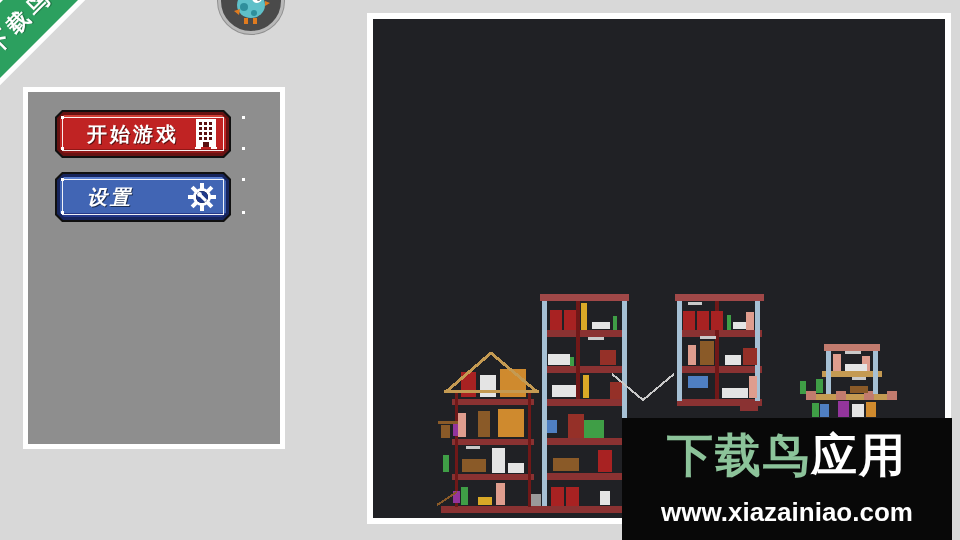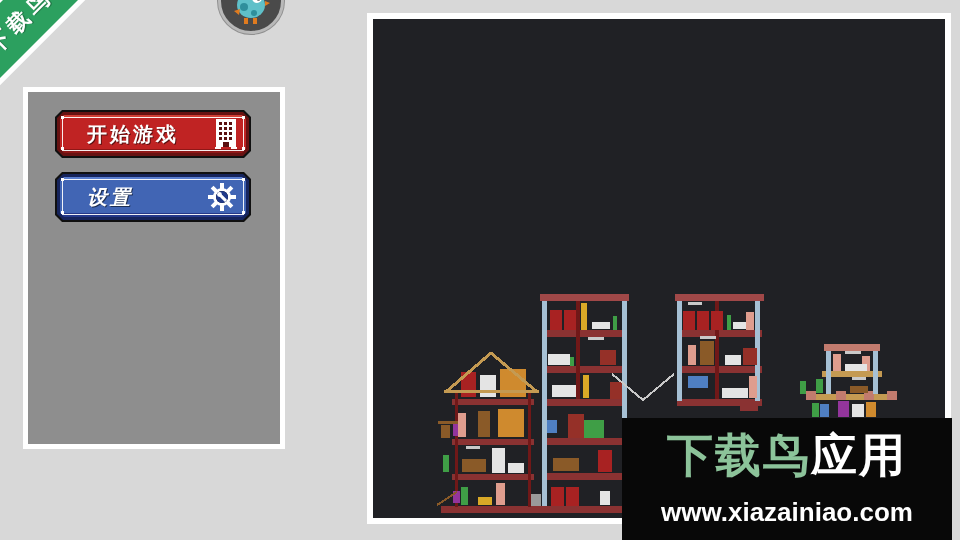--- a/index.html
+++ b/index.html
@@ -30,21 +30,21 @@
   }
   .mascot svg{position:absolute;left:11px;top:18px;}
 
   
   .menu-panel{
     position:absolute;left:23px;top:87px;width:252px;height:352px;
     background:#8e8e8e;border:5px solid #ffffff;
   }
 
   
-  .pixel-btn{position:absolute;left:27px;width:196px;cursor:pointer;}
+  .pixel-btn{position:absolute;left:27px;width:176px;cursor:pointer;}
   #btn-start{top:18px;height:48px;}
   #btn-settings{top:80px;height:50px;font-style:italic;}
   .pb-shell{position:absolute;inset:0;background:#101010;
     clip-path:polygon(7px 0,calc(100% - 7px) 0,100% 7px,100% calc(100% - 7px),calc(100% - 7px) 100%,7px 100%,0 calc(100% - 7px),0 7px);}
   .pb-mid{position:absolute;inset:2px;
     clip-path:polygon(6px 0,calc(100% - 6px) 0,100% 6px,100% calc(100% - 6px),calc(100% - 6px) 100%,6px 100%,0 calc(100% - 6px),0 6px);}
   .pb-face{position:absolute;inset:5px;
     clip-path:polygon(4px 0,calc(100% - 4px) 0,100% 4px,100% calc(100% - 4px),calc(100% - 4px) 100%,4px 100%,0 calc(100% - 4px),0 4px);}
   #btn-start .pb-mid{background:#671212;}
   #btn-start .pb-face{background:linear-gradient(#d04036 0 3px,#c02323 3px calc(100% - 4px),#8f1717 calc(100% - 4px) 100%);}

